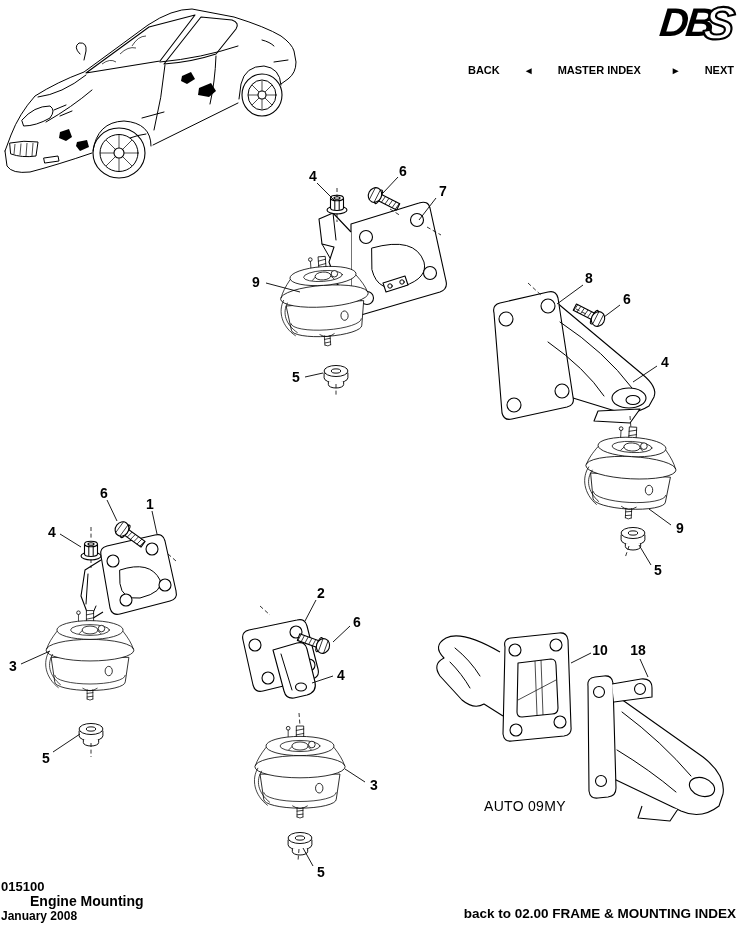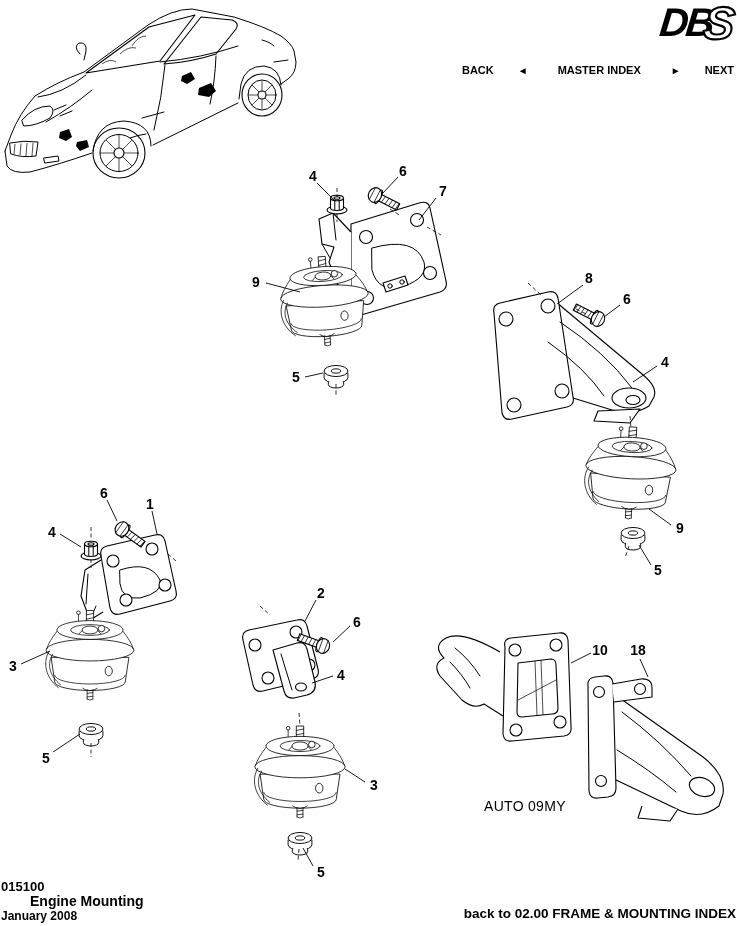--- a/index.html
+++ b/index.html
@@ -232,21 +232,21 @@
   <span class="co" style="left:638px;top:650px">18</span>
 
   <div class="variant" style="left:484px;top:798px">AUTO 09MY</div>
 
   <div class="logo">
     <span class="db">DB</span><span class="s">S</span>
   </div>
   <div class="nav">
     <span>BACK</span>
     <span class="arr">◄</span>
-    <span style="margin-left:6px;">MASTER INDEX</span>
+    <span style="">MASTER INDEX</span>
     <span class="arr" style="margin-left:6px;">►</span>
     <span>NEXT</span>
   </div>
 
   <div class="f-code">015100</div>
   <div class="f-title">Engine Mounting</div>
   <div class="f-date">January 2008</div>
   <div class="f-back">back to 02.00 FRAME &amp; MOUNTING INDEX</div>
 </div>
 

